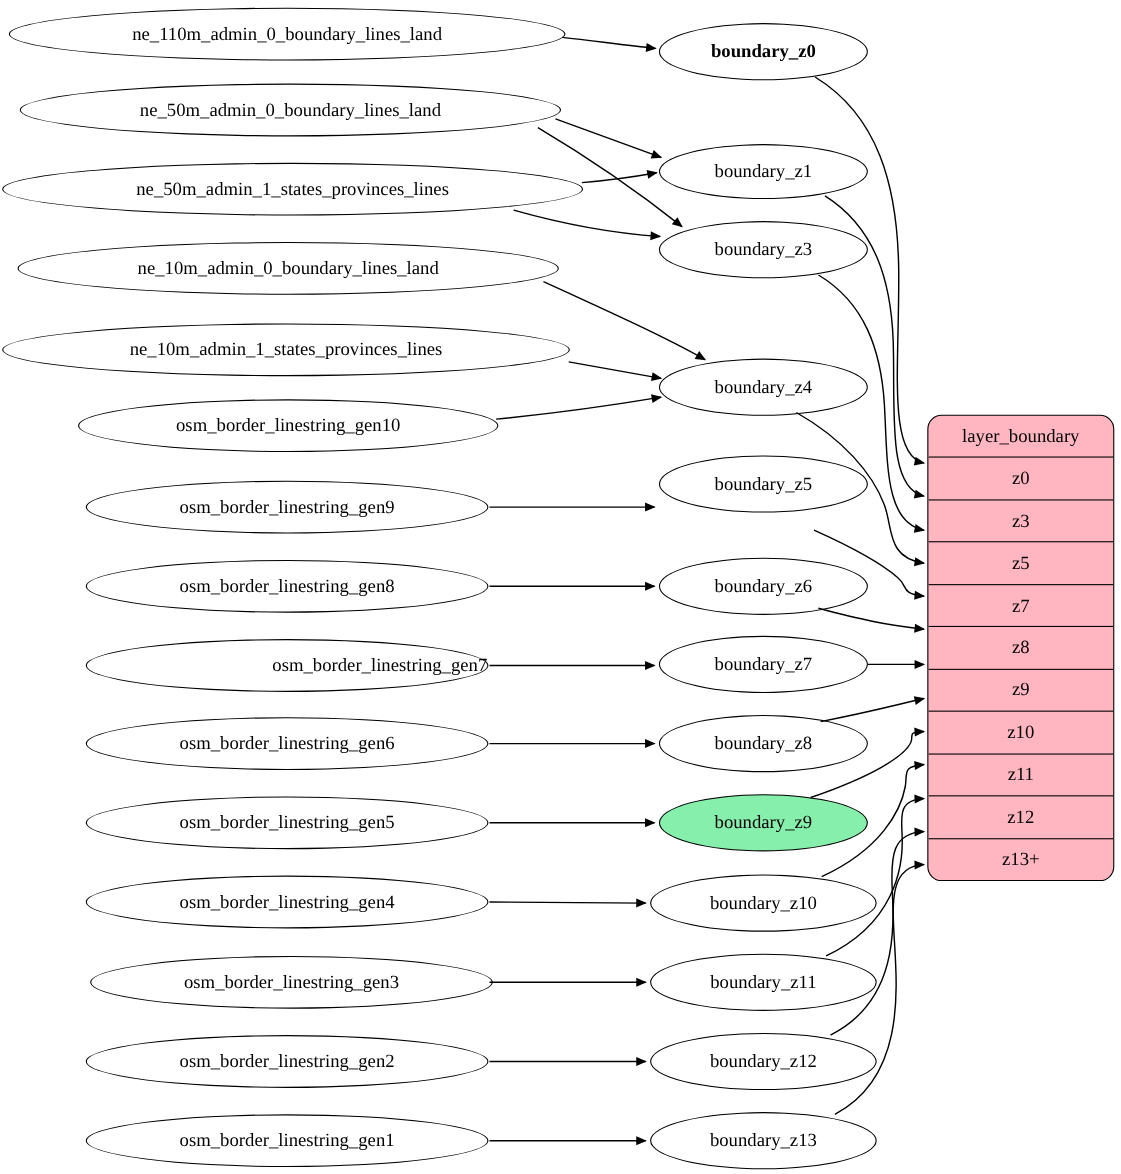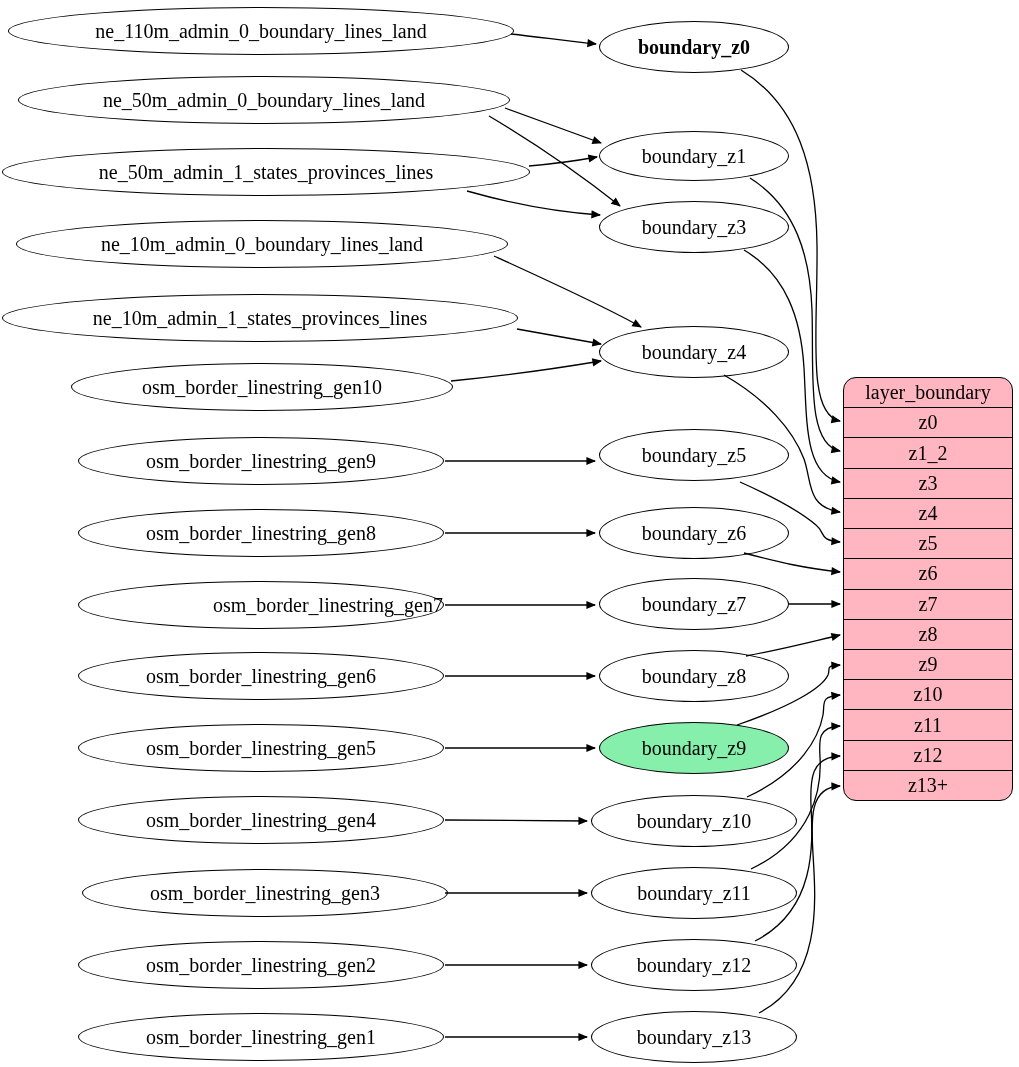--- a/index.html
+++ b/index.html
@@ -1,21 +1,21 @@
 <!DOCTYPE html>
 <html><head>
 <meta charset="utf-8">
 <style>
   html,body{margin:0;padding:0;background:#ffffff;}
   .canvas{
     position:relative;
     width:1019px;height:1067px;
     background:#ffffff;
     font-family:"Liberation Serif","DejaVu Serif",serif;
-    font-size:20px;
+    font-size:17px;
     color:#000;
     overflow:hidden;
   }
   .node{
     position:absolute;
     border:1.4px solid #000;
     border-radius:50%;
     background:#fff;
     display:flex;align-items:center;justify-content:center;
     box-sizing:border-box;
@@ -101,21 +101,21 @@
       </div>
       <div class="node" style="left: 599px; top: 131px; width: 190px; height: 50px; background: rgb(255, 255, 255);">
         <span>boundary_z1</span>
       </div>
       <div class="node" style="left: 599px; top: 201px; width: 190px; height: 52px; background: rgb(255, 255, 255);">
         <span>boundary_z3</span>
       </div>
       <div class="node" style="left: 599px; top: 326px; width: 190px; height: 52px; background: rgb(255, 255, 255); align-items: center;">
         <span>boundary_z4</span>
       </div>
-      <div class="node" style="left: 599px; top: 429px; width: 190px; height: 52px; background: rgb(255, 255, 255);">
+      <div class="node" style="left: 599px; top: 414px; width: 190px; height: 52px; background: rgb(255, 255, 255);">
         <span>boundary_z5</span>
       </div>
       <div class="node" style="left: 599px; top: 507px; width: 190px; height: 52px; background: rgb(255, 255, 255);">
         <span>boundary_z6</span>
       </div>
       <div class="node" style="left: 599px; top: 578px; width: 190px; height: 52px; background: rgb(255, 255, 255);">
         <span>boundary_z7</span>
       </div>
       <div class="node" style="left: 599px; top: 650px; width: 190px; height: 52px; background: rgb(255, 255, 255);">
         <span>boundary_z8</span>
@@ -138,33 +138,24 @@
     </div>
 
   <div class="record" id="record-table" style="background: rgb(255, 182, 193);">
     <div class="record-row">
       <span>layer_boundary</span>
     </div>
   <div class="record-row">
         <span>z0</span>
       </div>
       <div class="record-row">
-        <span>z1_2</span>
-      </div>
-      <div class="record-row">
         <span>z3</span>
       </div>
       <div class="record-row">
-        <span>z4</span>
-      </div>
-      <div class="record-row">
         <span>z5</span>
-      </div>
-      <div class="record-row">
-        <span>z6</span>
       </div>
       <div class="record-row">
         <span>z7</span>
       </div>
       <div class="record-row">
         <span>z8</span>
       </div>
       <div class="record-row">
         <span>z9</span>
       </div>

